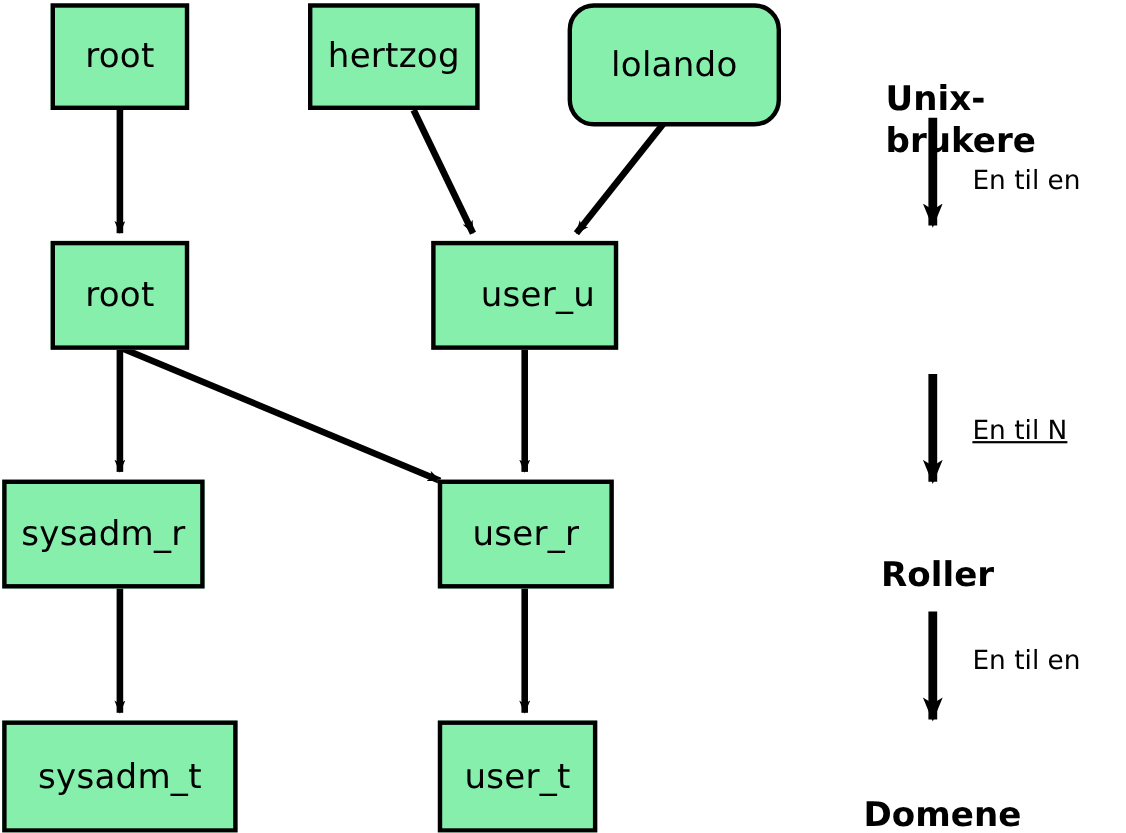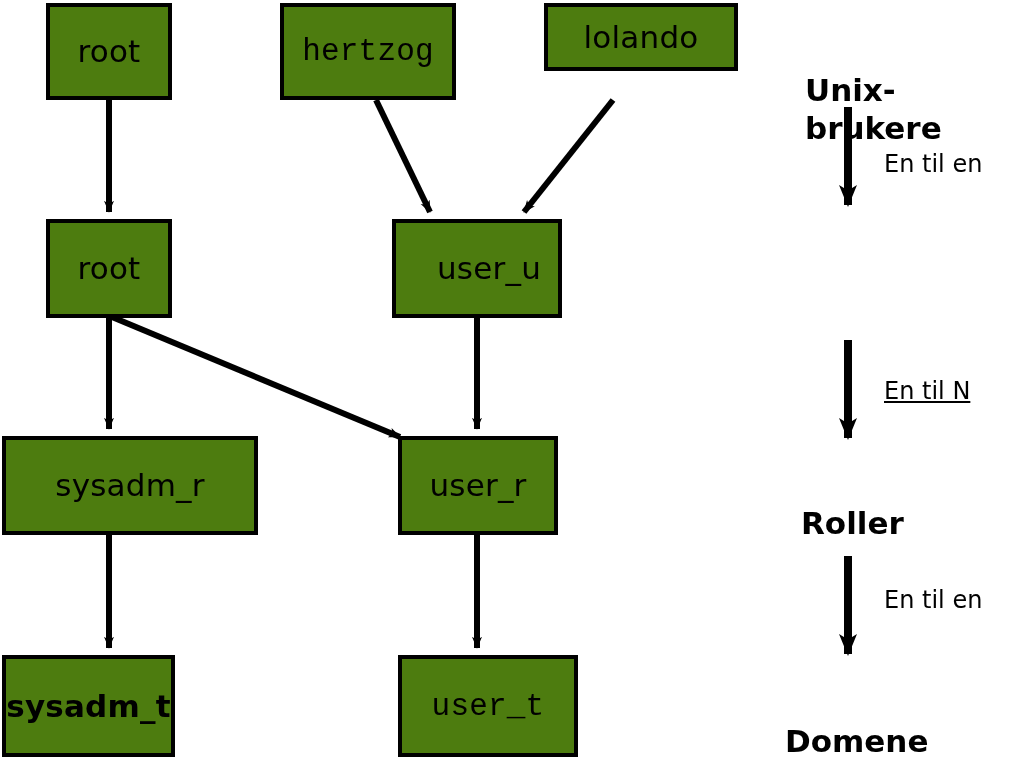--- a/index.html
+++ b/index.html
@@ -14,21 +14,21 @@
     height: 757px;
     background: #ffffff;
     overflow: hidden;
     font-family: "DejaVu Sans", sans-serif;
   }
   
   .node {
     position: absolute;
     box-sizing: border-box;
     border: 4px solid #000000;
-    background: #4d7c0f;
+    background: #86efac;
     display: flex;
     align-items: center;
     justify-content: center;
     color: #000000;
     font-family: "DejaVu Sans", sans-serif;
     font-size: 31px;
     line-height: 1;
     letter-spacing: 0.2px;
     white-space: nowrap;
   }
@@ -104,49 +104,49 @@
       <line x1="848" y1="107" x2="848" y2="205" marker-end="url(#ah-sm)"></line>
       <line x1="848" y1="340" x2="848" y2="438" marker-end="url(#ah-sm)"></line>
       <line x1="848" y1="556" x2="848" y2="654" marker-end="url(#ah-sm)"></line>
     </g>
   </svg>
 
   <div class="node" style="left:46px; top:3px; width:126px; height:97px;">
     <span class="node-label">root</span>
   </div>
 
-  <div class="node" style="left:280px; top:3px; width:176px; height:97px;font-family:Liberation Mono, monospace;">
+  <div class="node" style="left:280px; top:3px; width:156px; height:97px;">
     <span class="node-label">hertzog</span>
   </div>
 
-  <div class="node" style="left:544px; top:3px; width:194px; height:68px;">
+  <div class="node" style="left:516px; top:3px; width:194px; height:112px;border-radius:24px;">
     <span class="node-label">lolando</span>
   </div>
 
   <div class="node" style="left:46px; top:219px; width:126px; height:99px;">
     <span class="node-label">root</span>
   </div>
 
   <div class="node" style="left:392px; top:219px; width:170px; height:99px;padding-left:24px;">
     <span class="node-label">user_u</span>
   </div>
 
-  <div class="node" style="left:2px; top:436px; width:256px; height:99px;">
+  <div class="node" style="left:2px; top:436px; width:184px; height:99px;">
     <span class="node-label">sysadm_r</span>
   </div>
 
   <div class="node" style="left:398px; top:436px; width:160px; height:99px;text-align:right;">
     <span class="node-label">user_r</span>
   </div>
 
-  <div class="node" style="left:2px; top:655px; width:173px; height:102px;font-weight:bold;">
+  <div class="node" style="left:2px; top:655px; width:214px; height:102px;">
     <span class="node-label">sysadm_t</span>
   </div>
 
-  <div class="node" style="left:398px; top:655px; width:180px; height:102px;font-family:Liberation Mono, monospace;">
+  <div class="node" style="left:398px; top:655px; width:145px; height:102px;">
     <span class="node-label">user_t</span>
   </div>
 
   <div class="legend-title" style="left:805px; top:33px;">
     <span>Unix-brukere</span>
   </div>
 
   <div class="legend-edge-label" style="left:884px; top:152px;">
     <span>En til en</span>
   </div>

